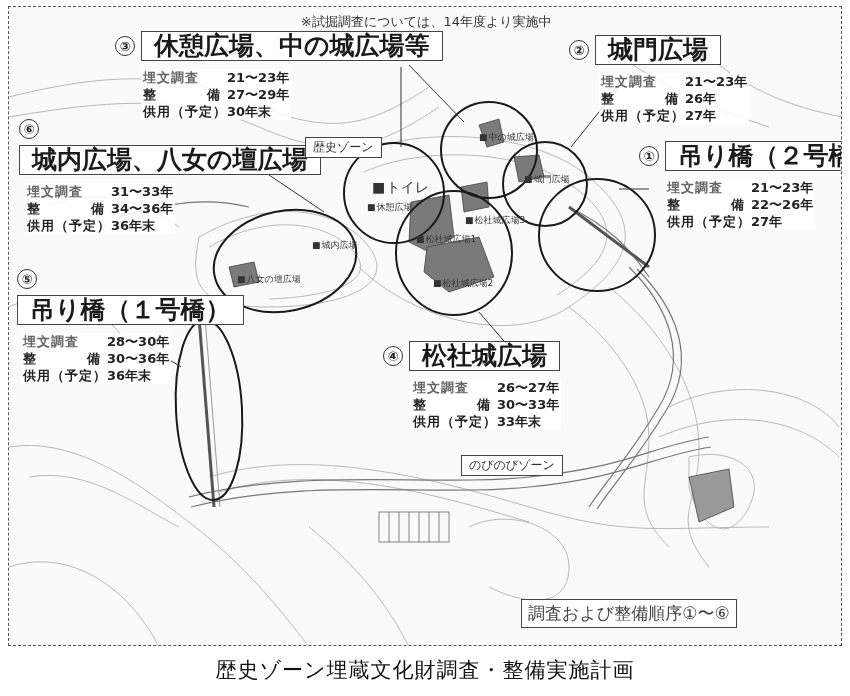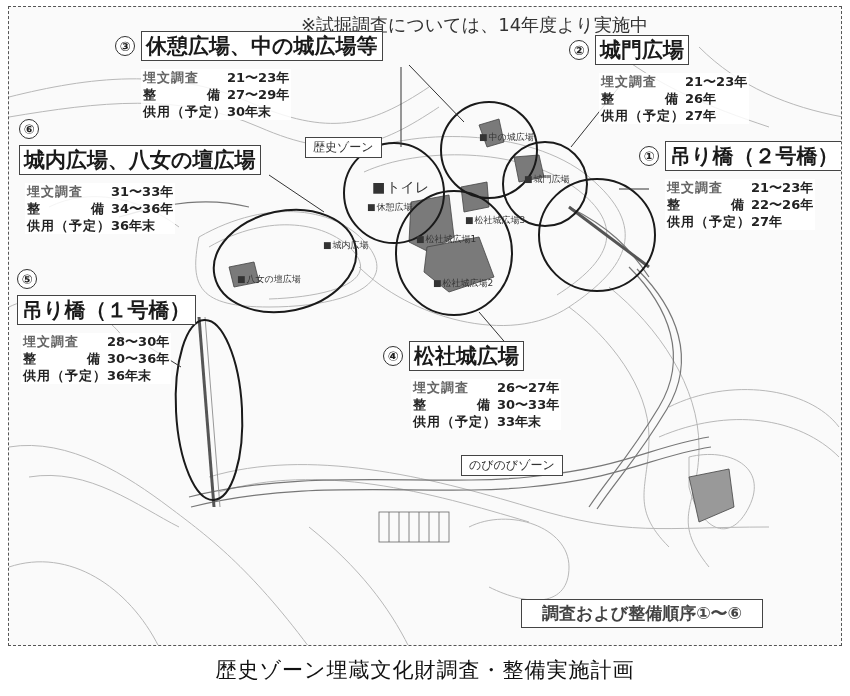--- a/index.html
+++ b/index.html
@@ -1,33 +1,33 @@
 <!DOCTYPE html>
 <html><head>
 <meta charset="utf-8">
 <style>
   html,body{margin:0;padding:0;background:#fff;}
   body{width:850px;height:696px;position:relative;overflow:hidden;font-family:"DejaVu Sans","Liberation Sans",sans-serif;color:#222;}
   .frame{position:absolute;left:8px;top:6px;width:834px;height:640px;border:1.5px dashed #555;box-sizing:border-box;overflow:hidden;background:#fafafa;}
   .map-svg{position:absolute;left:0;top:0;}
-  .note{position:absolute;left:292px;top:6px;font-size:18px;color:#333;letter-spacing:0;}
+  .note{position:absolute;left:292px;top:6px;font-size:13px;color:#333;letter-spacing:0;}
   .area{position:absolute;}
   .area .head{display:flex;align-items:center;white-space:nowrap;}
   .num{display:inline-flex;align-items:center;justify-content:center;width:20px;height:20px;border:1.5px solid #333;border-radius:50%;font-size:13px;font-weight:bold;margin-right:6px;background:#fff;box-sizing:border-box;}
-  .title{display:inline-block;border:1.5px solid #444;background:#fff;padding:0 4px;font-size:21px;font-weight:bold;line-height:28px;color:#1a1a1a;}
+  .title{display:inline-block;border:1.5px solid #444;background:#fff;padding:0 12px;font-size:25px;font-weight:bold;line-height:28px;color:#1a1a1a;}
   .sched{margin-top:8px;font-size:13px;font-weight:bold;line-height:17px;background:rgba(255,255,255,0.85);display:inline-block;padding:0 2px;}
   .row{display:flex;white-space:nowrap;}
   .row .lbl{width:84px;letter-spacing:1px;}
   .row .lbl.l0{color:#666;}
   .row .lbl.spread{display:flex;justify-content:space-between;width:78px;margin-right:6px;}
   .row .val{color:#222;}
   .zone{position:absolute;border:1.5px solid #444;background:#fff;font-size:12px;padding:1px 7px;color:#333;}
   .maplabel{position:absolute;font-size:9px;color:#333;white-space:nowrap;}
   .maplabel::before{content:"■";margin-right:1px;}
-  .legend{position:absolute;left:520px;top:597px;border:1.5px solid #444;background:#fff;font-size:17px;font-weight:bold;padding:2px 20px;color:#444;}
+  .legend{position:absolute;left:520px;top:597px;border:1.5px solid #444;background:#fff;font-size:17px;font-weight:normal;padding:2px 6px;color:#444;}
   .caption{position:absolute;left:0;width:850px;top:656px;text-align:center;font-size:21px;color:#111;letter-spacing:1px;}
 </style>
 </head>
 <body>
 
 <div class="frame">
   <svg class="map-svg" width="834" height="640" viewBox="0 0 834 640">
 
     <g fill="none" stroke="#b8b8b8" stroke-width="1">
       <path d="M0 90 C80 70 160 60 240 95 S360 120 420 80"></path>
@@ -257,19 +257,19 @@
   <span class="zone" style="left:296px;top:130px;">歴史ゾーン</span>
   <span class="zone" style="left:452px;top:448px;">のびのびゾーン</span>
 
   <span class="maplabel" style="left:363px;top:172px;font-size:14px;">トイレ</span>
   <span class="maplabel" style="left:358px;top:194px;">休憩広場</span>
   <span class="maplabel" style="left:470px;top:124px;">中の城広場</span>
   <span class="maplabel" style="left:515px;top:166px;">城門広場</span>
   <span class="maplabel" style="left:456px;top:207px;">松社城広場3</span>
   <span class="maplabel" style="left:407px;top:226px;">松社城広場1</span>
   <span class="maplabel" style="left:424px;top:270px;">松社城広場2</span>
-  <span class="maplabel" style="left:303px;top:232px;margin-left:11px;">城内広場</span>
+  <span class="maplabel" style="left:303px;top:232px;">城内広場</span>
   <span class="maplabel" style="left:228px;top:266px;">八女の壇広場</span>
 
   <span class="legend" style="left:512px;top:592px;">調査および整備順序①〜⑥</span>
 </div>
 
 <div class="caption">歴史ゾーン埋蔵文化財調査・整備実施計画</div>
 
 </body></html>

